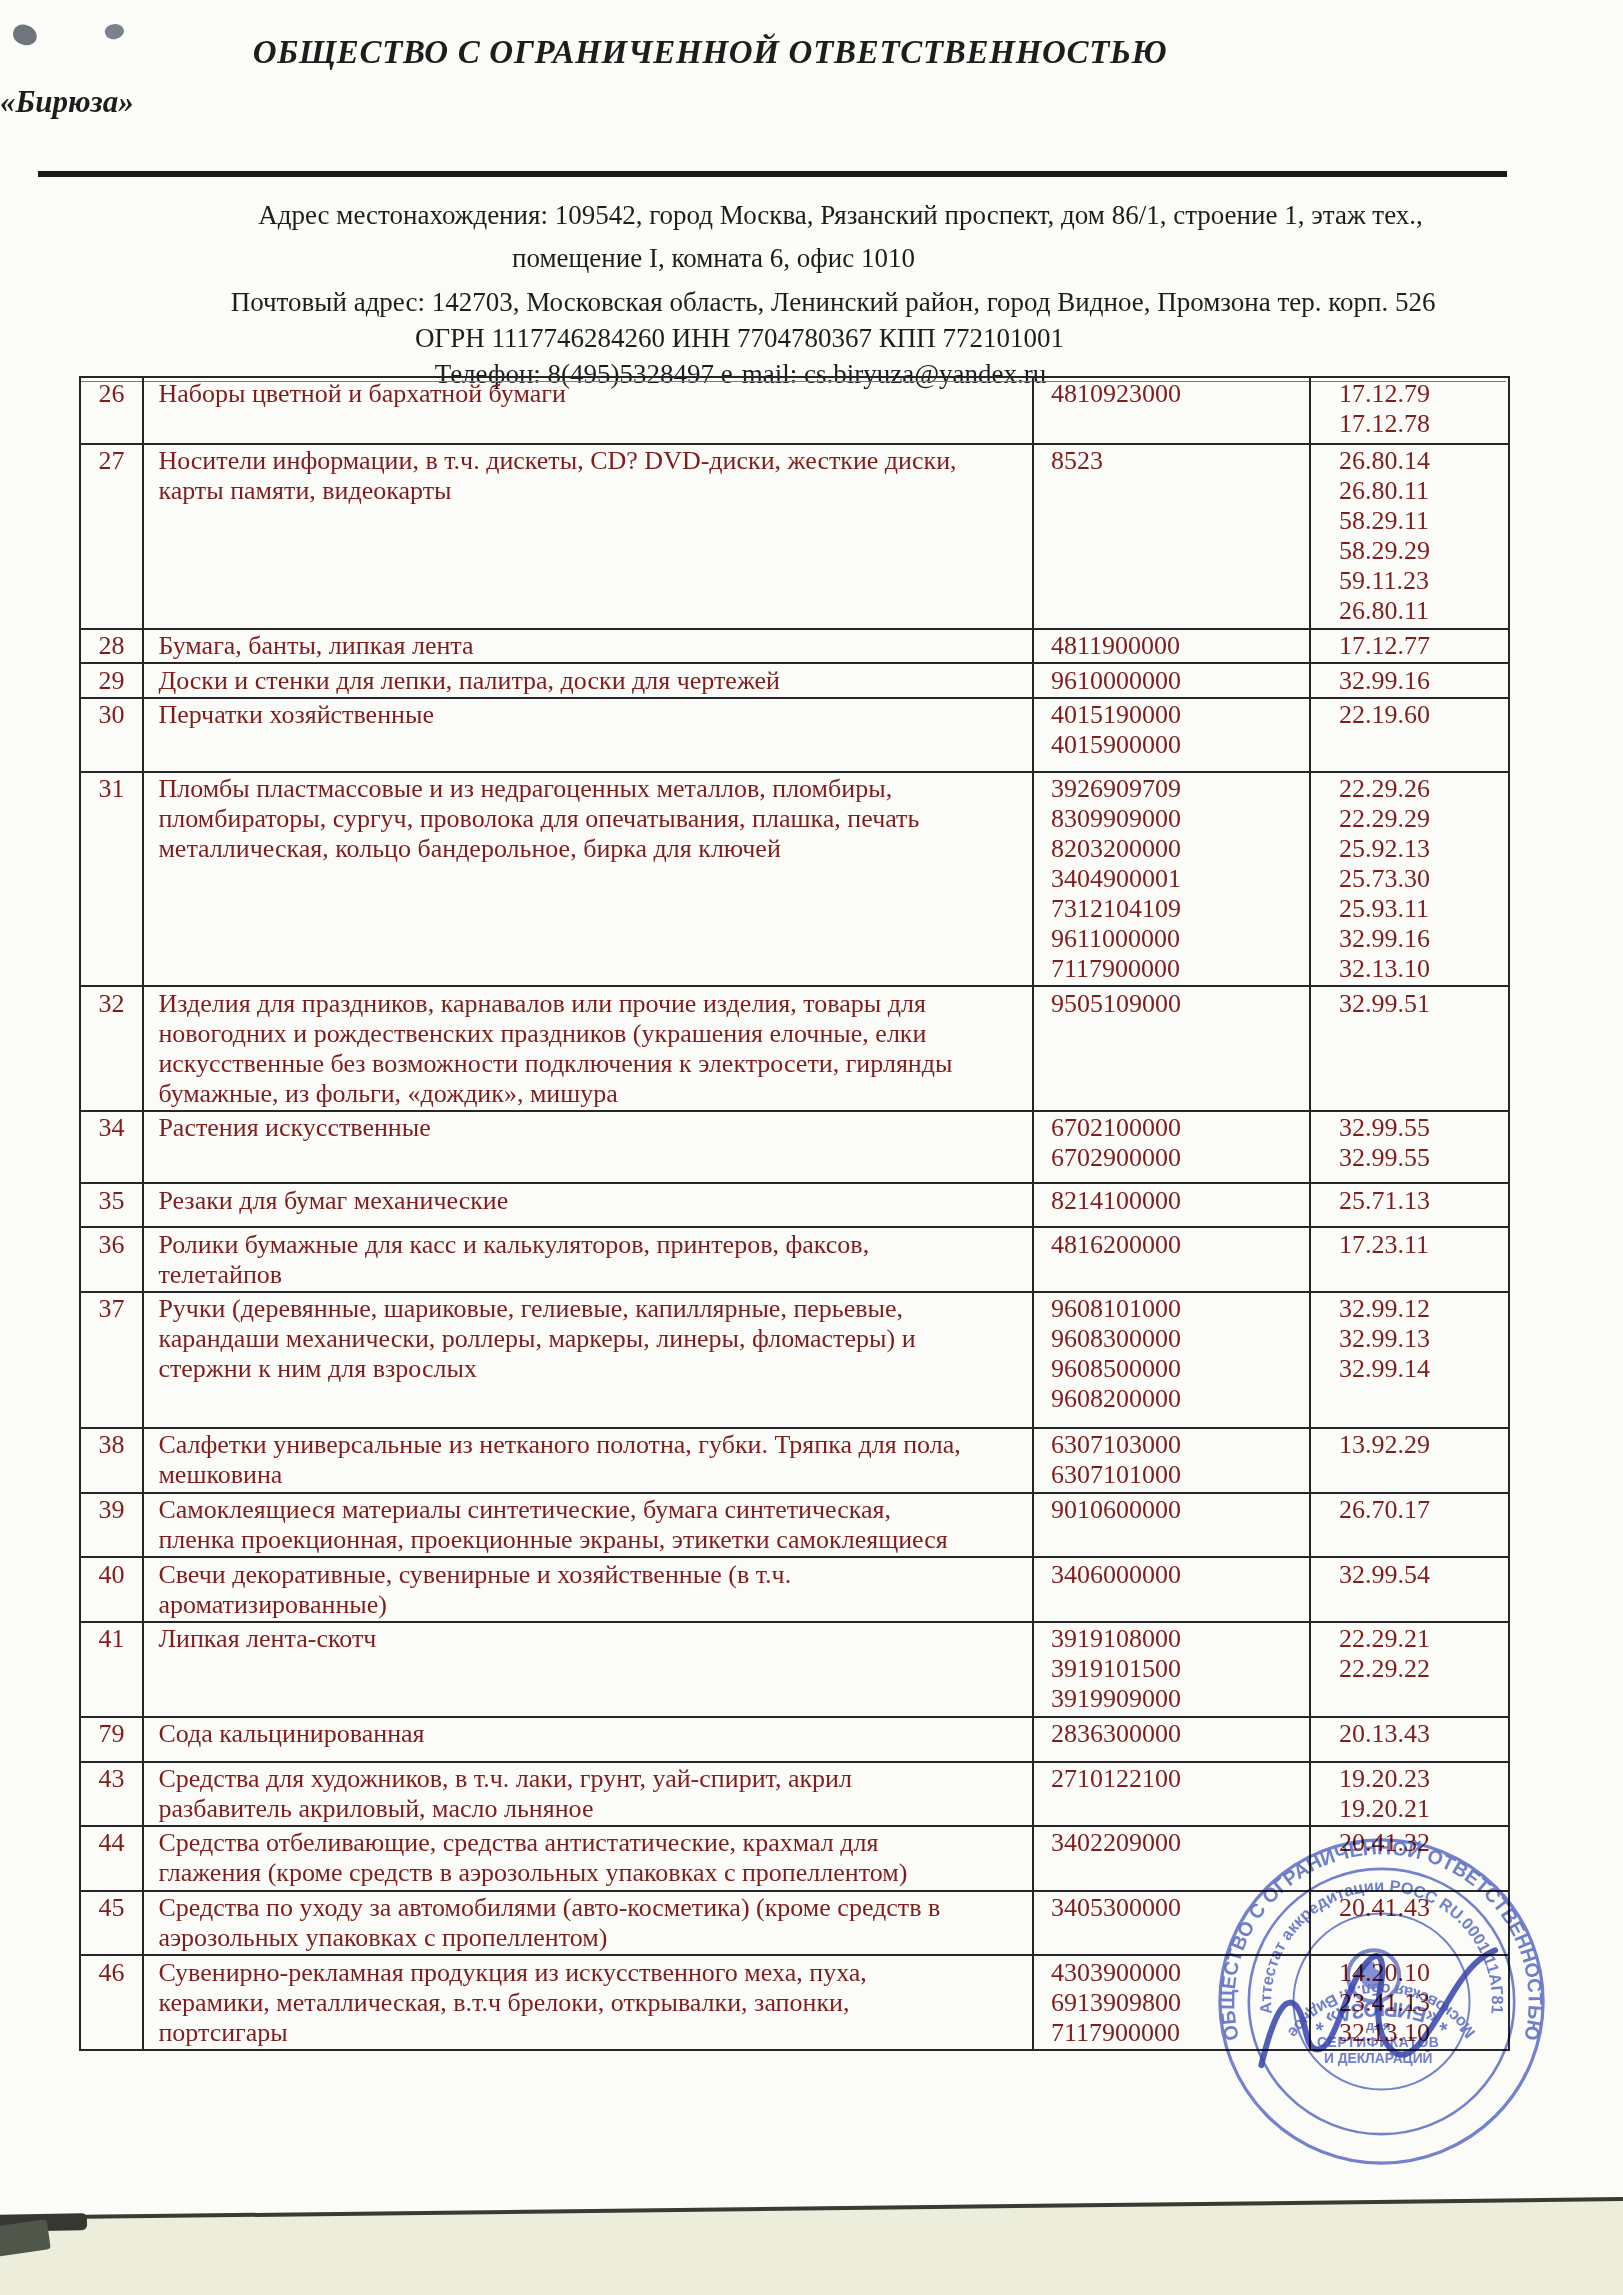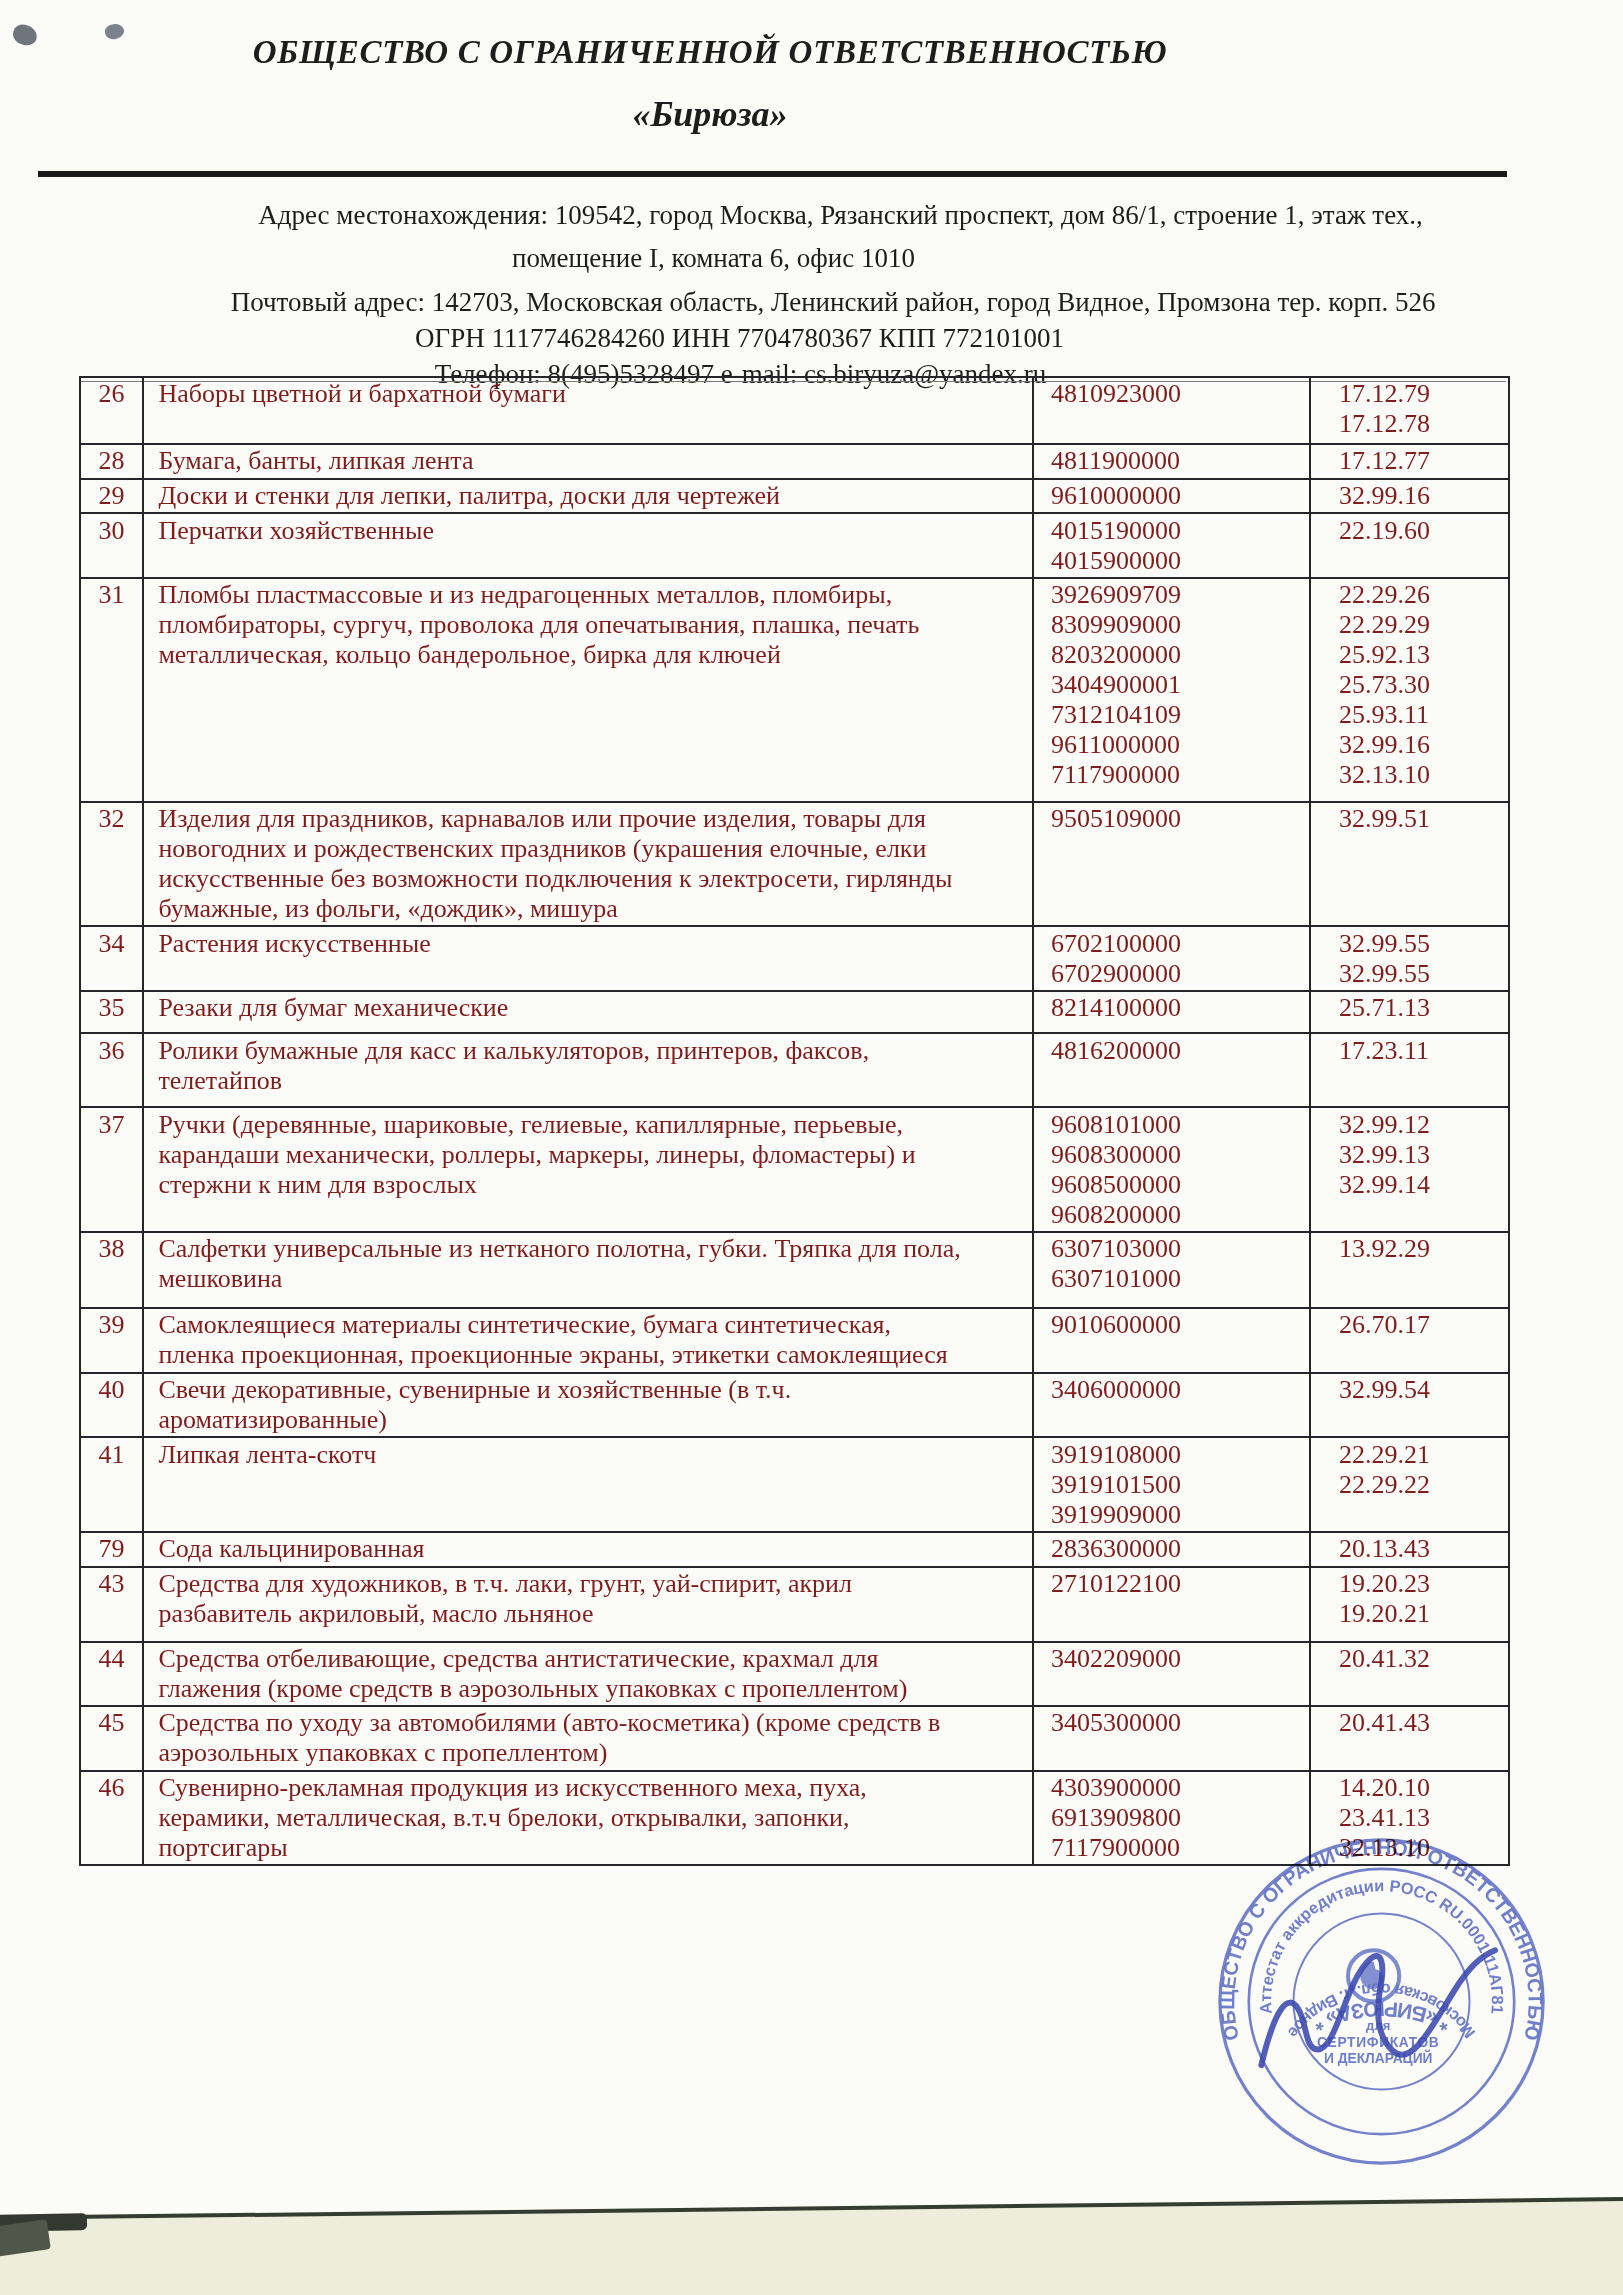--- a/index.html
+++ b/index.html
@@ -20,22 +20,22 @@
     transform:rotate(-0.66deg);transform-origin:left top;
   }
   .edge-blob1{position:absolute;left:-5.2px;top:2214px;width:92px;height:17px;background:#343830;border-radius:5.2px;transform:rotate(-1.2deg);}
   .edge-blob2{position:absolute;left:-6.5px;top:2223px;width:55px;height:30px;background:#51564b;border-radius:3.9px;transform:rotate(-8deg);}
   
   .doc-title{
     position:absolute;left:0;top:34px;width:1420px;text-align:center;
     font-size:33px;font-weight:bold;font-style:italic;letter-spacing:0.7px;
   }
   .doc-subtitle{
-    position:absolute;left:0;top:93px;width:1420px;text-align:center;
-    font-size:36px;font-weight:bold;font-style:italic;
+    position:absolute;left:0;top:84px;width:1420px;
+    font-size:31px;font-weight:bold;font-style:italic;
   }
   .title-rule{position:absolute;left:38px;top:171px;width:1469px;height:5.9px;background:#1a1a1a;}
   .hline{position:absolute;width:1623px;text-align:center;font-size:27px;line-height:31px;white-space:nowrap;}
   .addr1{top:200px;transform:translateX(29px);}
   .addr2{top:243px;transform:translateX(-98px);}
   .addr3{top:287px;transform:translateX(21.6px);}
   .reg1{top:323px;transform:translateX(-72px);}
   .reg2{top:359px;transform:translateX(-71px);}
   
   .thin-top{position:absolute;left:79px;top:381px;width:1427px;height:1.3px;background:#7a7a7a;}
@@ -90,20 +90,32 @@
       <col style="width:277px">
       <col style="width:199px">
   </colgroup>
   <tbody>
       <tr>
     <td class="c-num">26</td>
     <td class="c-desc pre">Наборы цветной и бархатной бумаги</td>
     <td class="c-code pre">4810923000</td>
     <td class="c-okpd pre">17.12.79
 17.12.78</td>
+  </tr>
+      <tr>
+    <td class="c-num">27</td>
+    <td class="c-desc pre">Носители информации, в т.ч. дискеты, CD? DVD-диски, жесткие диски,
+карты памяти, видеокарты</td>
+    <td class="c-code pre">8523</td>
+    <td class="c-okpd pre">26.80.14
+26.80.11
+58.29.11
+58.29.29
+59.11.23
+26.80.11</td>
   </tr>
       <tr>
     <td class="c-num">28</td>
     <td class="c-desc pre">Бумага, банты, липкая лента</td>
     <td class="c-code pre">4811900000</td>
     <td class="c-okpd pre">17.12.77</td>
   </tr>
       <tr>
     <td class="c-num">29</td>
     <td class="c-desc pre">Доски и стенки для лепки, палитра, доски для чертежей</td>

